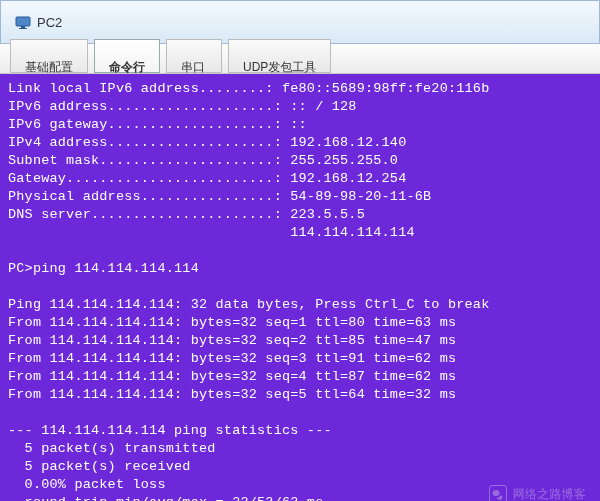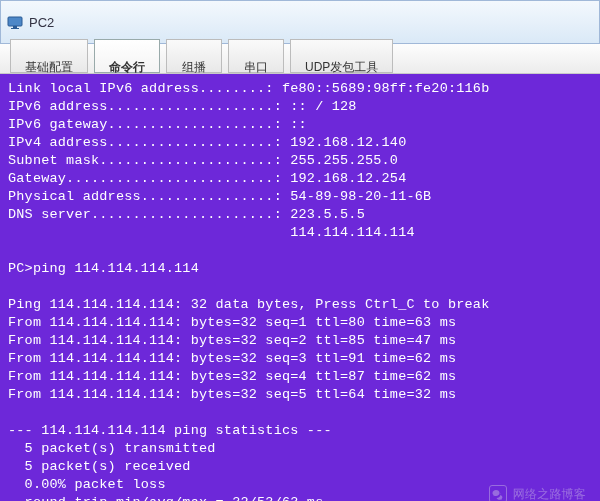--- a/index.html
+++ b/index.html
@@ -1,20 +1,20 @@
 <!DOCTYPE html>
 <html><head>
 <meta charset="utf-8">
 <style>
 *{margin:0;padding:0;box-sizing:border-box}
 body{background:#fff;font-family:"Microsoft YaHei",SimSun,sans-serif;font-size:13px;width:600px;height:501px;overflow:hidden}
-.titlebar{height:44px;background:linear-gradient(#f3f8fd,#dae9f7);border:1px solid #a0b8d8;display:flex;align-items:center;padding:0 6px;color:#334}
+.titlebar{height:44px;background:linear-gradient(#f3f8fd,#dae9f7);border:1px solid #a0b8d8;display:flex;align-items:center;padding:0 14px;color:#334}
 .titlebar .app-icon{width:16px;height:16px;margin-right:6px}
 .tabbar{height:30px;background:linear-gradient(#fdfdfd,#ececec);border-bottom:1px solid #c9c9c9;display:flex;align-items:flex-end;padding:4px 10px 0 10px;gap:6px}
-.tab{height:24px;line-height:22px;padding:16px 14px;background:linear-gradient(#fafafa,#e8e8e8);border:1px solid #bcbcbc;font-size:12px;color:#333;cursor:pointer;min-width:56px;text-align:center}
+.tab{height:24px;line-height:22px;padding:16px 14px;background:linear-gradient(#fafafa,#e8e8e8);border:1px solid #bcbcbc;font-size:12px;color:#333;cursor:pointer;min-width:56px;text-align:left}
 .tab.active{background:linear-gradient(#fff,#f4f4f4);border-color:#9aa;font-weight:700}
 .term{background:#6d28d9;color:#fff;font-family:"Courier New",monospace;font-size:13.5px;line-height:18px;padding:6px 8px;height:calc(501px - 28px - 30px);white-space:pre;letter-spacing:.2px;position:relative;overflow:hidden}
 .watermark{position:absolute;right:14px;bottom:14px;display:flex;align-items:center;gap:6px;color:#eaeaea;opacity:.35;font-family:Liberation Serif, serif;font-size:12px}
 .watermark .wm-icon{width:18px;height:18px;border:1px solid #eaeaea;border-radius:3px;display:flex;align-items:center;justify-content:center}
 </style>
 </head>
 <body>
 
 <div class="titlebar">
   <span class="app-icon">
@@ -23,21 +23,20 @@
         <rect x="6" y="12" width="4" height="2" fill="#2a5a94"></rect>
         <rect x="4" y="14" width="8" height="1" fill="#2a5a94"></rect>
       </svg>
   </span>
   <span>PC2</span>
 </div>
 
 <div class="tabbar">
   <div class="tab">基础配置</div>
   <div class="tab active">命令行</div>
-  <div class="tab">组播</div>
   <div class="tab">串口</div>
   <div class="tab">UDP发包工具</div>
 </div>
 
 <div class="term" id="terminal"><div>Link local IPv6 address........: fe80::5689:98ff:fe20:116b</div><div>IPv6 address....................: :: / 128</div><div>IPv6 gateway....................: ::</div><div>IPv4 address....................: 192.168.12.140</div><div>Subnet mask.....................: 255.255.255.0</div><div>Gateway.........................: 192.168.12.254</div><div>Physical address................: 54-89-98-20-11-6B</div><div>DNS server......................: 223.5.5.5</div><div>                                  114.114.114.114</div><div>&nbsp;</div><div>PC&gt;ping 114.114.114.114</div><div>&nbsp;</div><div>Ping 114.114.114.114: 32 data bytes, Press Ctrl_C to break</div><div>From 114.114.114.114: bytes=32 seq=1 ttl=80 time=63 ms</div><div>From 114.114.114.114: bytes=32 seq=2 ttl=85 time=47 ms</div><div>From 114.114.114.114: bytes=32 seq=3 ttl=91 time=62 ms</div><div>From 114.114.114.114: bytes=32 seq=4 ttl=87 time=62 ms</div><div>From 114.114.114.114: bytes=32 seq=5 ttl=64 time=32 ms</div><div>&nbsp;</div><div>--- 114.114.114.114 ping statistics ---</div><div>  5 packet(s) transmitted</div><div>  5 packet(s) received</div><div>  0.00% packet loss</div><div>  round-trip min/avg/max = 32/53/63 ms</div><div>&nbsp;</div>
   <div class="watermark">
     <span class="wm-icon">
       <svg viewBox="0 0 24 24" width="12" height="12" fill="#eaeaea">
           <path d="M8 4C4 4 1 6.7 1 10c0 1.8 1 3.5 2.5 4.6l-.6 2 2.3-1.2c.9.3 1.8.4 2.8.4 4 0 7-2.7 7-6S12 4 8 4zm9 6c-.3 0-.5 0-.8.1.5.8.8 1.8.8 2.9 0 3.7-3.4 6.7-7.8 7 .8 2.1 3 3.6 5.8 3.6.8 0 1.6-.1 2.3-.4l1.9 1-.5-1.7c1.3-.9 2.1-2.2 2.1-3.8 0-2.6-2.2-4.7-5-4.7h1.2z"></path>
         </svg>

